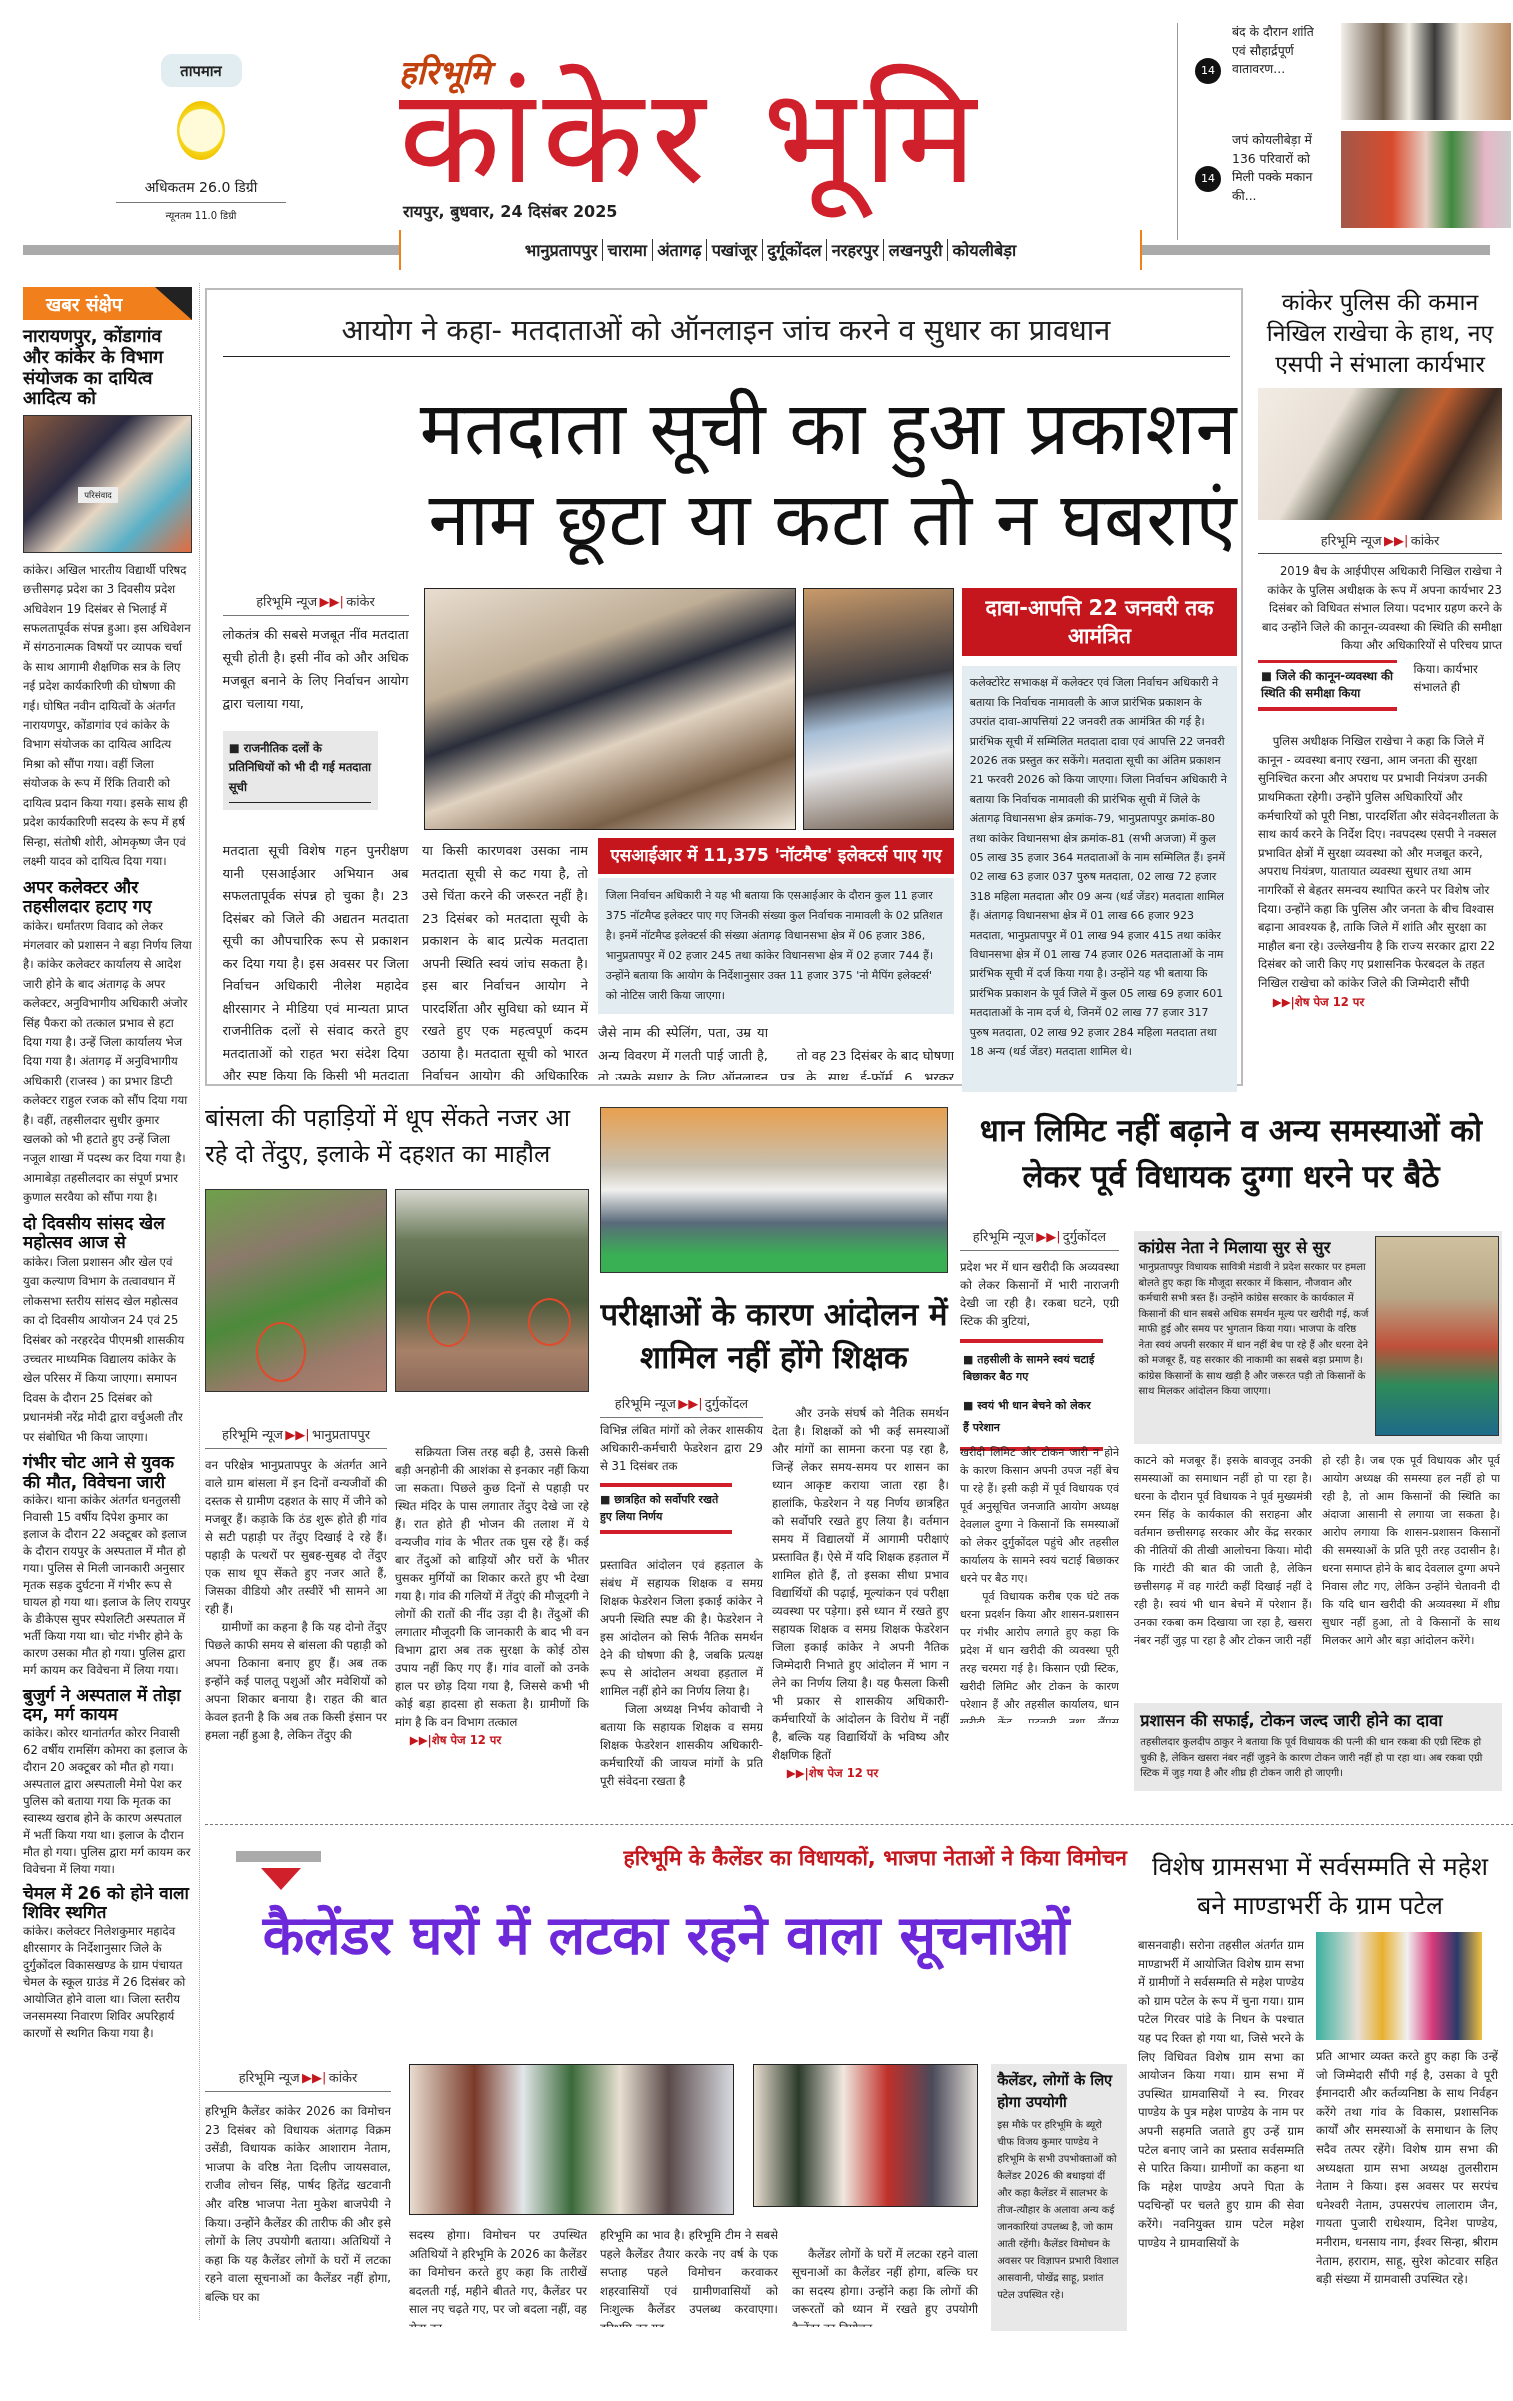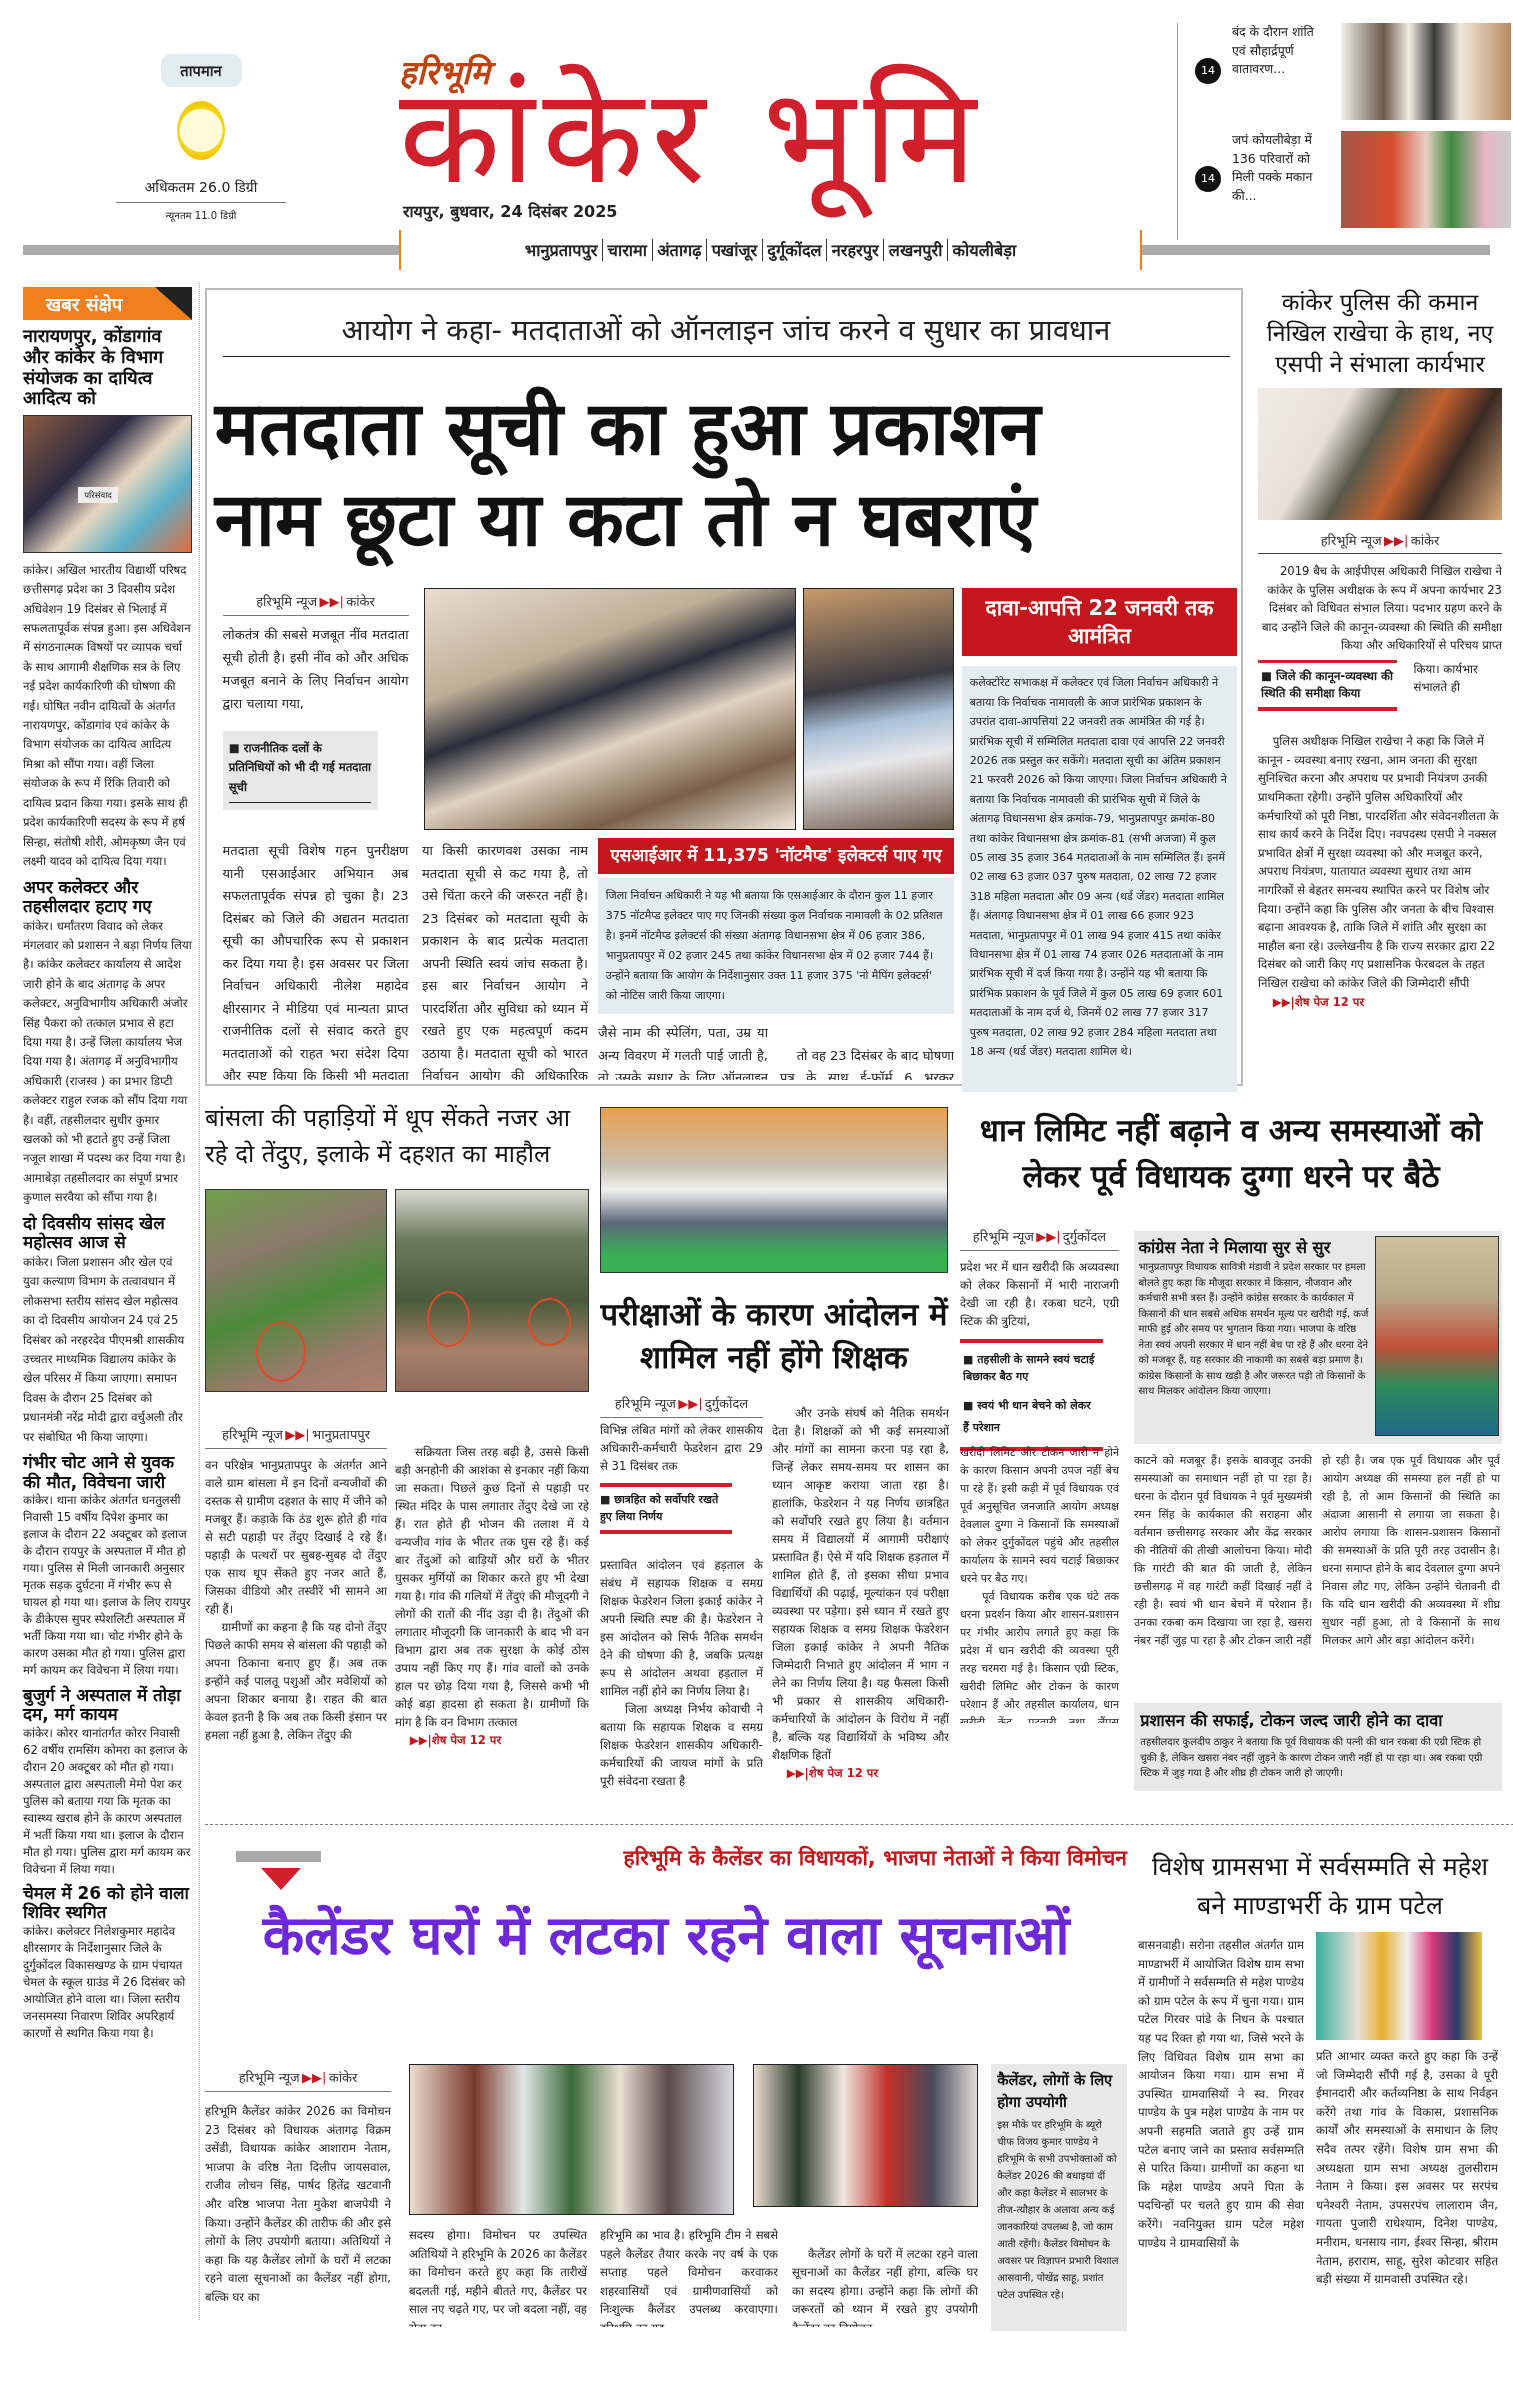--- a/index.html
+++ b/index.html
@@ -86,21 +86,21 @@
 
   <div class="hl" style="font-size:17px;margin-top:6.2px;">बुजुर्ग ने अस्पताल में तोड़ा दम, मर्ग कायम</div>
   <div class="txt-s" style="text-align:left;line-height:17px;">कांकेर। कोरर थानांतर्गत कोरर निवासी 62 वर्षीय रामसिंग कोमरा का इलाज के दौरान 20 अक्टूबर को मौत हो गया। अस्पताल द्वारा अस्पताली मेमो पेश कर पुलिस को बताया गया कि मृतक का स्वास्थ्य खराब होने के कारण अस्पताल में भर्ती किया गया था। इलाज के दौरान मौत हो गया। पुलिस द्वारा मर्ग कायम कर विवेचना में लिया गया।</div>
 
   <div class="hl" style="font-size:17px;margin-top:6.2px;">चेमल में 26 को होने वाला शिविर स्थगित</div>
   <div class="txt-s" style="text-align:left;line-height:17px;">कांकेर। कलेक्टर निलेशकुमार महादेव क्षीरसागर के निर्देशानुसार जिले के दुर्गुकोंदल विकासखण्ड के ग्राम पंचायत चेमल के स्कूल ग्राउंड में 26 दिसंबर को आयोजित होने वाला था। जिला स्तरीय जनसमस्या निवारण शिविर अपरिहार्य कारणों से स्थगित किया गया है।</div>
 </div>
 
 <div class="abs" style="left:205px;top:288px;width:1038px;height:798px;border:2.3px solid #bbb;">
   <div style="position:absolute;left:15.5px;top:19.4px;width:1007px;text-align:center;font-size:29px;color:#222;border-bottom:1.5px solid #222;padding-bottom:7.7px;">आयोग ने कहा- मतदाताओं को ऑनलाइन जांच करने व सुधार का प्रावधान</div>
-  <div style="position:absolute;left:7.7px;top:93px;width:1022px;text-align:left;font-size:74px;line-height:91px;font-weight:bold;color:#111;">
+  <div style="position:absolute;left:7.7px;top:93px;width:1022px;text-align:right;font-size:74px;line-height:91px;font-weight:normal;color:#111;">
     <div>मतदाता सूची का हुआ प्रकाशन</div>
     <div>नाम छूटा या कटा तो न घबराएं</div>
   </div>
 
   <div class="byline" style="position:absolute;left:15.5px;top:302px;width:186px;">
     <span>हरिभूमि न्यूज</span><span class="arr">▶▶|</span><span>कांकेर</span>
   </div>
   <div class="txt" style="position:absolute;left:15.5px;top:333px;width:186px;line-height:23px;">लोकतंत्र की सबसे मजबूत नींव मतदाता सूची होती है। इसी नींव को और अधिक मजबूत बनाने के लिए निर्वाचन आयोग द्वारा चलाया गया,</div>
   <div class="graybox" style="position:absolute;left:15.5px;top:441px;width:155px;padding:7.7px 6.2px;">
     <div class="bullet" style="font-size:11.6px;line-height:19.4px;font-weight:bold;border-bottom:1.5px solid #222;padding-bottom:4.6px;">राजनीतिक दलों के प्रतिनिधियों को भी दी गई मतदाता सूची</div>

